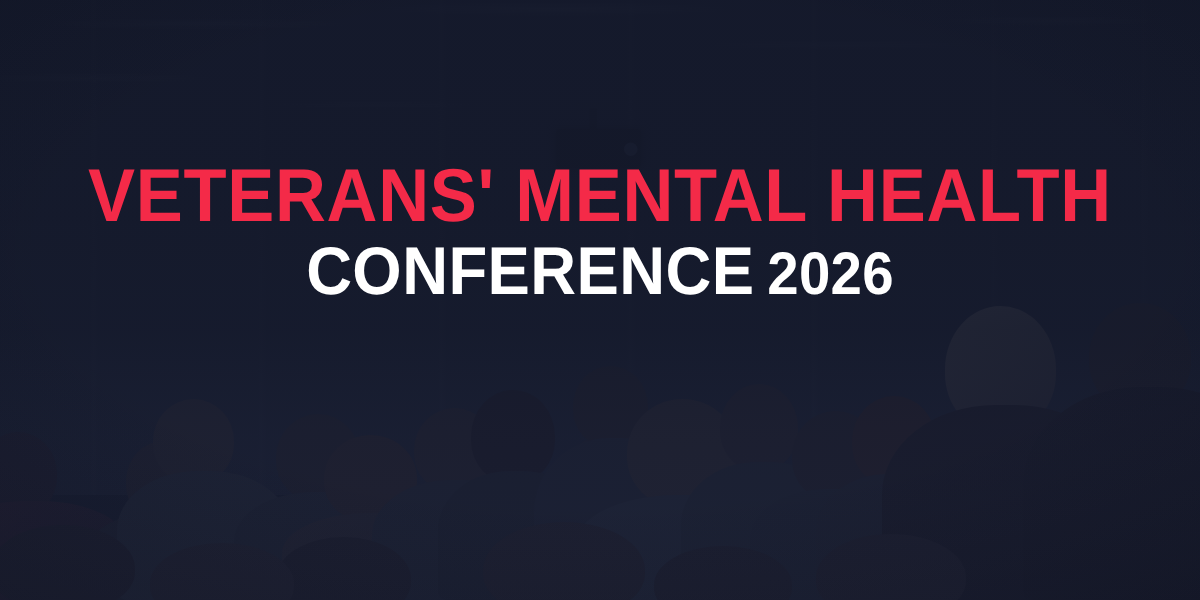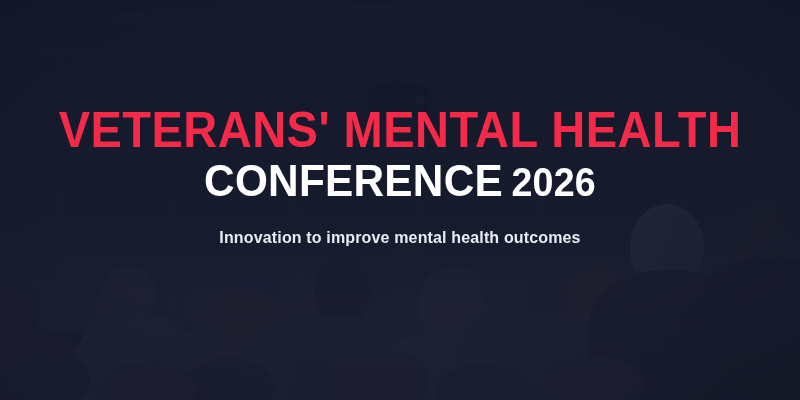--- a/index.html
+++ b/index.html
@@ -330,16 +330,15 @@
   </div>
 
   <div class="content">
 
     <h1 class="headline">VETERANS' MENTAL HEALTH</h1>
 
     <div class="subhead-row">
       <span class="subhead-word">CONFERENCE</span><span class="subhead-year">2026</span>
     </div>
 
-    <p class="tagline">Innovation to improve mental health outcomes</p>
   </div>
 
 </div>
 
 </body></html>

